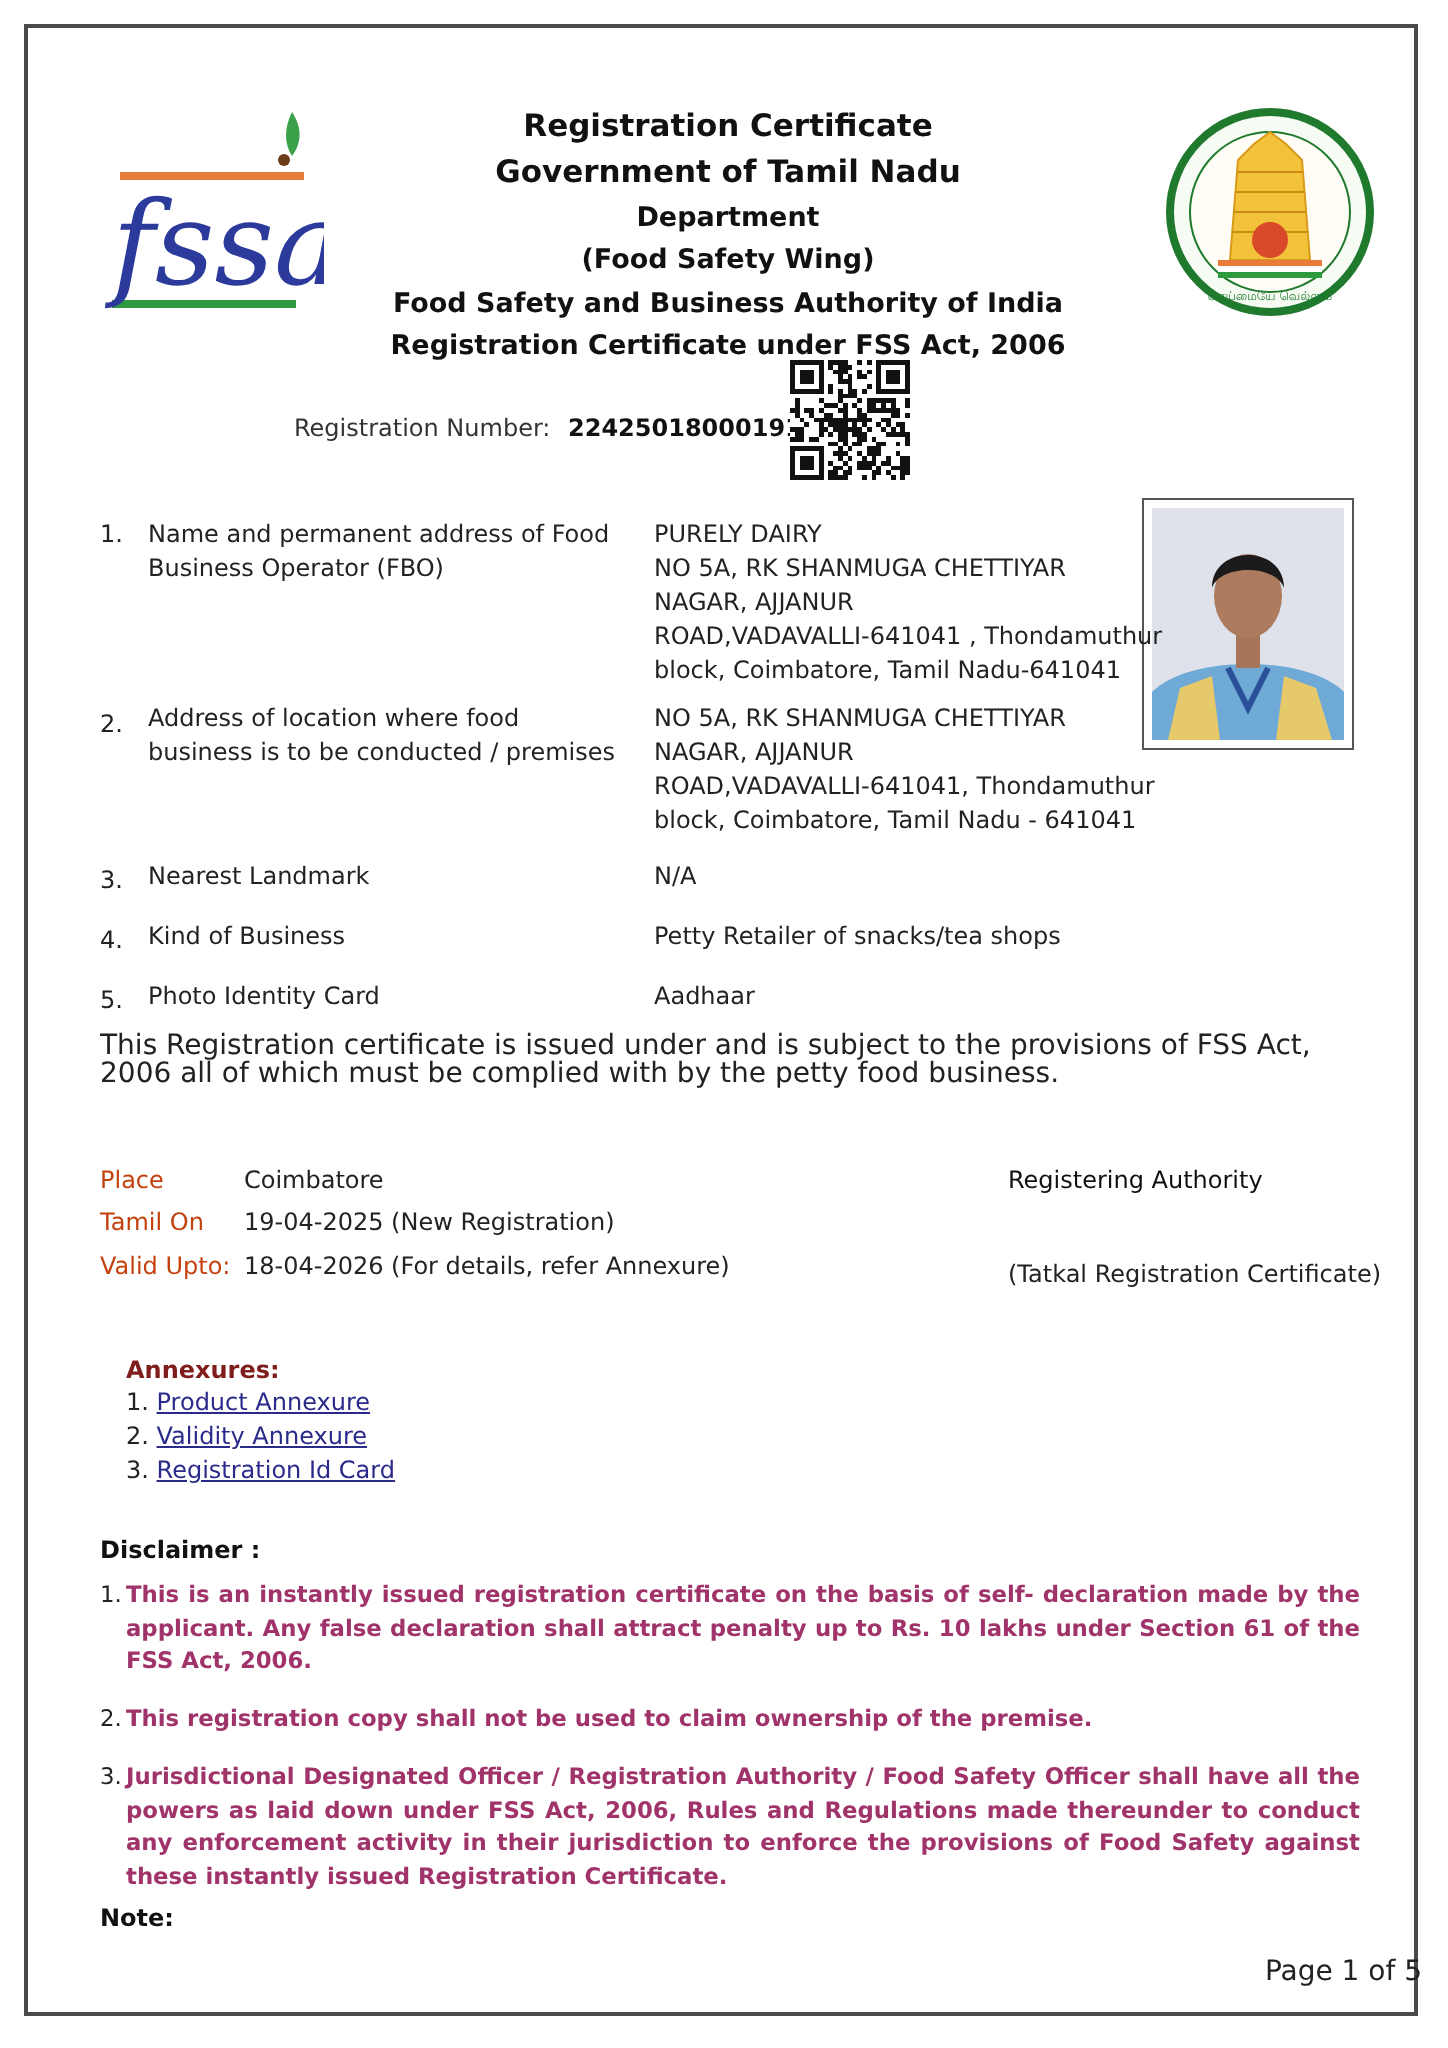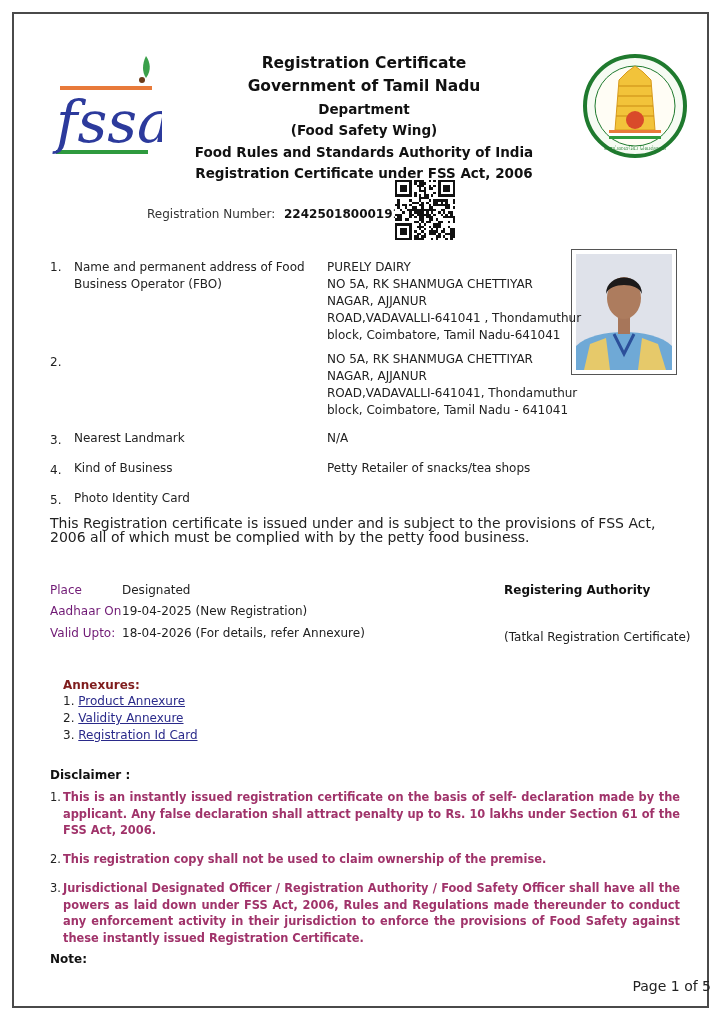--- a/index.html
+++ b/index.html
@@ -30,23 +30,23 @@
   .photo svg { width: 100%; height: 100%; display: block; }
 
   
   .row-num { position: absolute; left: 36px; font-size: 12px; color: #222; }
   .row-lbl { position: absolute; left: 60px; width: 240px; font-size: 12px; line-height: 17px; color: #222; }
   .row-val { position: absolute; left: 313px; width: 250px; font-size: 12px; line-height: 17px; color: #222; }
   .row-val div { white-space: nowrap; }
 
   .note-small { position: absolute; left: 36px; top: 502px; width: 630px; font-size: 14px; line-height: 14px; color: #222; }
 
-  .meta-k { position: absolute; left: 36px; font-size: 12px; color: #701a75; }
+  .meta-k { position: absolute; left: 36px; font-size: 12px; color: #c2410c; }
   .meta-v { position: absolute; left: 108px; font-size: 12px; color: #222; }
-  .auth-t { position: absolute; left: 490px; top: 569px; font-size: 12px; font-weight: bold; color: #111; }
+  .auth-t { position: absolute; left: 490px; top: 569px; font-size: 12px; font-weight: normal; color: #111; }
   .auth-s { position: absolute; left: 490px; top: 590px; font-size: 12px; color: #222; margin-top: 26px; }
 
   .annex-h { position: absolute; left: 49px; top: 664px; font-size: 12px; font-weight: bold; color: #7f1d1d; }
   .annex-item { position: absolute; left: 49px; font-size: 12px; color: #222; }
   .annex-item a { color: #2a2a8a; text-decoration: underline; }
 
   .disc-h { position: absolute; left: 36px; top: 754px; font-size: 12px; font-weight: bold; color: #111; }
   .disc { position: absolute; left: 36px; width: 630px; font-size: 11.4px; line-height: 16.5px; font-weight: bold; color: #a0336a; text-align: justify; }
   .disc .n { position: absolute; left: 0; top: 0; color: #222; font-weight: normal; }
   .disc .t { display: block; padding-left: 13px; }
@@ -85,21 +85,21 @@
       <rect x="30" y="83" width="52" height="3" fill="#ffffff"></rect>
       <rect x="30" y="86" width="52" height="3" fill="#2e9a3e"></rect>
       <text x="56" y="100" text-anchor="middle" font-size="6" fill="#1f7a2e" font-family="'DejaVu Sans', sans-serif">வாய்மையே வெல்லும்</text>
     </svg>
   </div>
 
   <div class="hdr t1">Registration Certificate</div>
   <div class="hdr t2">Government of Tamil Nadu</div>
   <div class="hdr t3">Department</div>
   <div class="hdr t4">(Food Safety Wing)</div>
-  <div class="hdr t5">Food Rules and Standards Authority of India</div>
+  <div class="hdr t5">Food Safety and Business Authority of India</div>
   <div class="hdr t6">Registration Certificate under FSS Act, 2006</div>
 
   <span class="abs regno-label">Registration Number:</span>
   <span class="abs regno-val">22425018000191</span>
 
   <div class="qr">
     <svg viewBox="0 0 25 25" width="60" height="60" shape-rendering="crispEdges" id="qr-svg">
         <rect x="0" y="0" width="25" height="25" fill="#fff"></rect>
         <rect x="8" y="0" width="1" height="1" fill="#111"></rect>
         <rect x="9" y="0" width="1" height="1" fill="#111"></rect>
@@ -345,20 +345,21 @@
   <div class="row-lbl" style="top:245px">Name and permanent address of Food Business Operator (FBO)</div>
   <div class="row-val" style="top:245px">
     <div>PURELY DAIRY</div>
     <div>NO 5A, RK SHANMUGA CHETTIYAR</div>
     <div>NAGAR, AJJANUR</div>
     <div>ROAD,VADAVALLI-641041 , Thondamuthur</div>
     <div>block, Coimbatore, Tamil Nadu-641041</div>
   </div>
 
   <span class="row-num" style="top:341px">2.</span>
+  <div class="row-lbl" style="top:337px">Address of location where food business is to be conducted / premises</div>
   <div class="row-val" style="top:337px">
     <div>NO 5A, RK SHANMUGA CHETTIYAR</div>
     <div>NAGAR, AJJANUR</div>
     <div>ROAD,VADAVALLI-641041, Thondamuthur</div>
     <div>block, Coimbatore, Tamil Nadu - 641041</div>
   </div>
 
   <span class="row-num" style="top:419px">3.</span>
   <div class="row-lbl" style="top:416px">Nearest Landmark</div>
   <div class="row-val" style="top:416px">
@@ -366,26 +367,29 @@
   </div>
 
   <span class="row-num" style="top:449px">4.</span>
   <div class="row-lbl" style="top:446px">Kind of Business</div>
   <div class="row-val" style="top:446px">
     <div>Petty Retailer of snacks/tea shops</div>
   </div>
 
   <span class="row-num" style="top:479px">5.</span>
   <div class="row-lbl" style="top:476px">Photo Identity Card</div>
+  <div class="row-val" style="top:476px">
+    <div>Aadhaar</div>
+  </div>
 
   <div class="note-small">This Registration certificate is issued under and is subject to the provisions of FSS Act, 2006 all of which must be complied with by the petty food business.</div>
 
   <span class="meta-k" style="top:569px">Place</span>
-  <span class="meta-v" style="top:569px">Designated</span>
-  <span class="meta-k" style="top:590px">Aadhaar On</span>
+  <span class="meta-v" style="top:569px">Coimbatore</span>
+  <span class="meta-k" style="top:590px">Tamil On</span>
   <span class="meta-v" style="top:590px">19-04-2025 (New Registration)</span>
   <span class="meta-k" style="top:612px">Valid Upto:</span>
   <span class="meta-v" style="top:612px">18-04-2026 (For details, refer Annexure)</span>
 
   <span class="auth-t">Registering Authority</span>
   <span class="auth-s">(Tatkal Registration Certificate)</span>
 
   <span class="annex-h">Annexures:</span>
   <div class="annex-item" style="top:680px">
     <span>1.</span>

